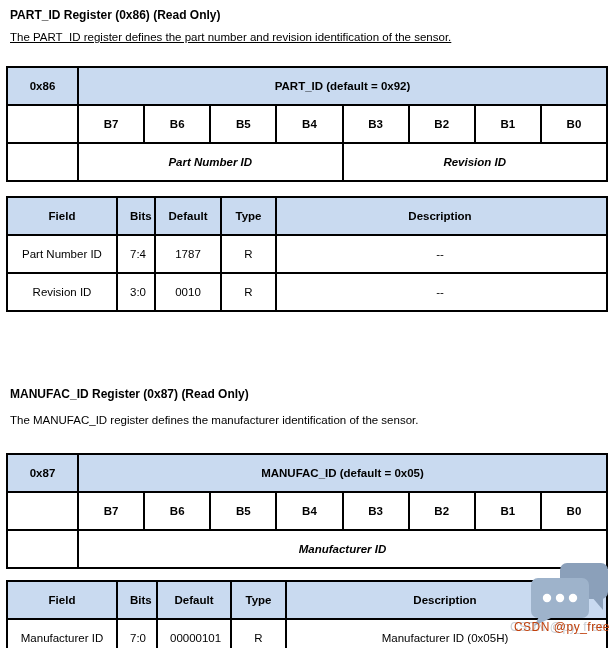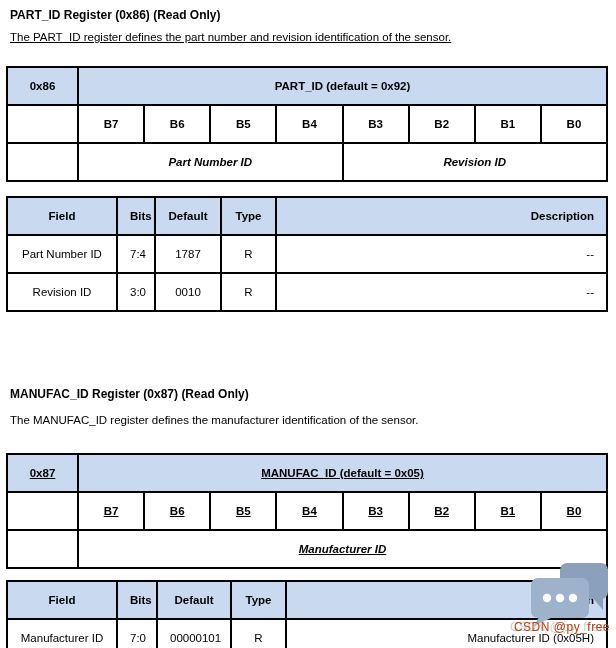--- a/index.html
+++ b/index.html
@@ -40,21 +40,21 @@
   td {
     border: 2px solid #000000;
     text-align: center;
     vertical-align: middle;
     padding: 12px;
     overflow: hidden;
   }
   .hdr-bg { background: #C9DAF0; }
   .bold { font-weight: bold; }
   .fieldname { font-weight: bold; font-style: italic; }
-  .desc-cell { text-align: right; padding-left: 9px; }
+  .desc-cell { text-align: center; padding-left: 9px; }
   
   .regmap .r-title { height: 28px; }
   .regmap .r-bits  { height: 33px; }
   .regmap .r-field { height: 37px; }
   
   .fieldtbl .r-head { height: 29px; }
   .fieldtbl .r-data { height: 25px; }
 
   
   .wm-icon {
@@ -77,21 +77,21 @@
     white-space: nowrap;
   }
 
   
   #s0-heading { top: 8px; }
   #s0-intro   { top: 31px; text-decoration: underline; }
   #s0-regmap  { top: 66px; }
   #s0-fields  { top: 196px; }
   #s1-heading { top: 387px; }
   #s1-intro   { top: 414px; }
-  #s1-regmap  { top: 453px; text-decoration: underline; }
+  #s1-regmap  { top: 453px; }
   #s1-fields  { top: 580px; }
 </style>
 </head>
 <body>
 
 <div class="page">
 
   <div id="s0-heading" class="heading">PART_ID Register (0x86) (Read Only)</div>
   <div id="s0-intro" class="intro">The PART_ID register defines the part number and revision identification of the sensor.</div>
 

